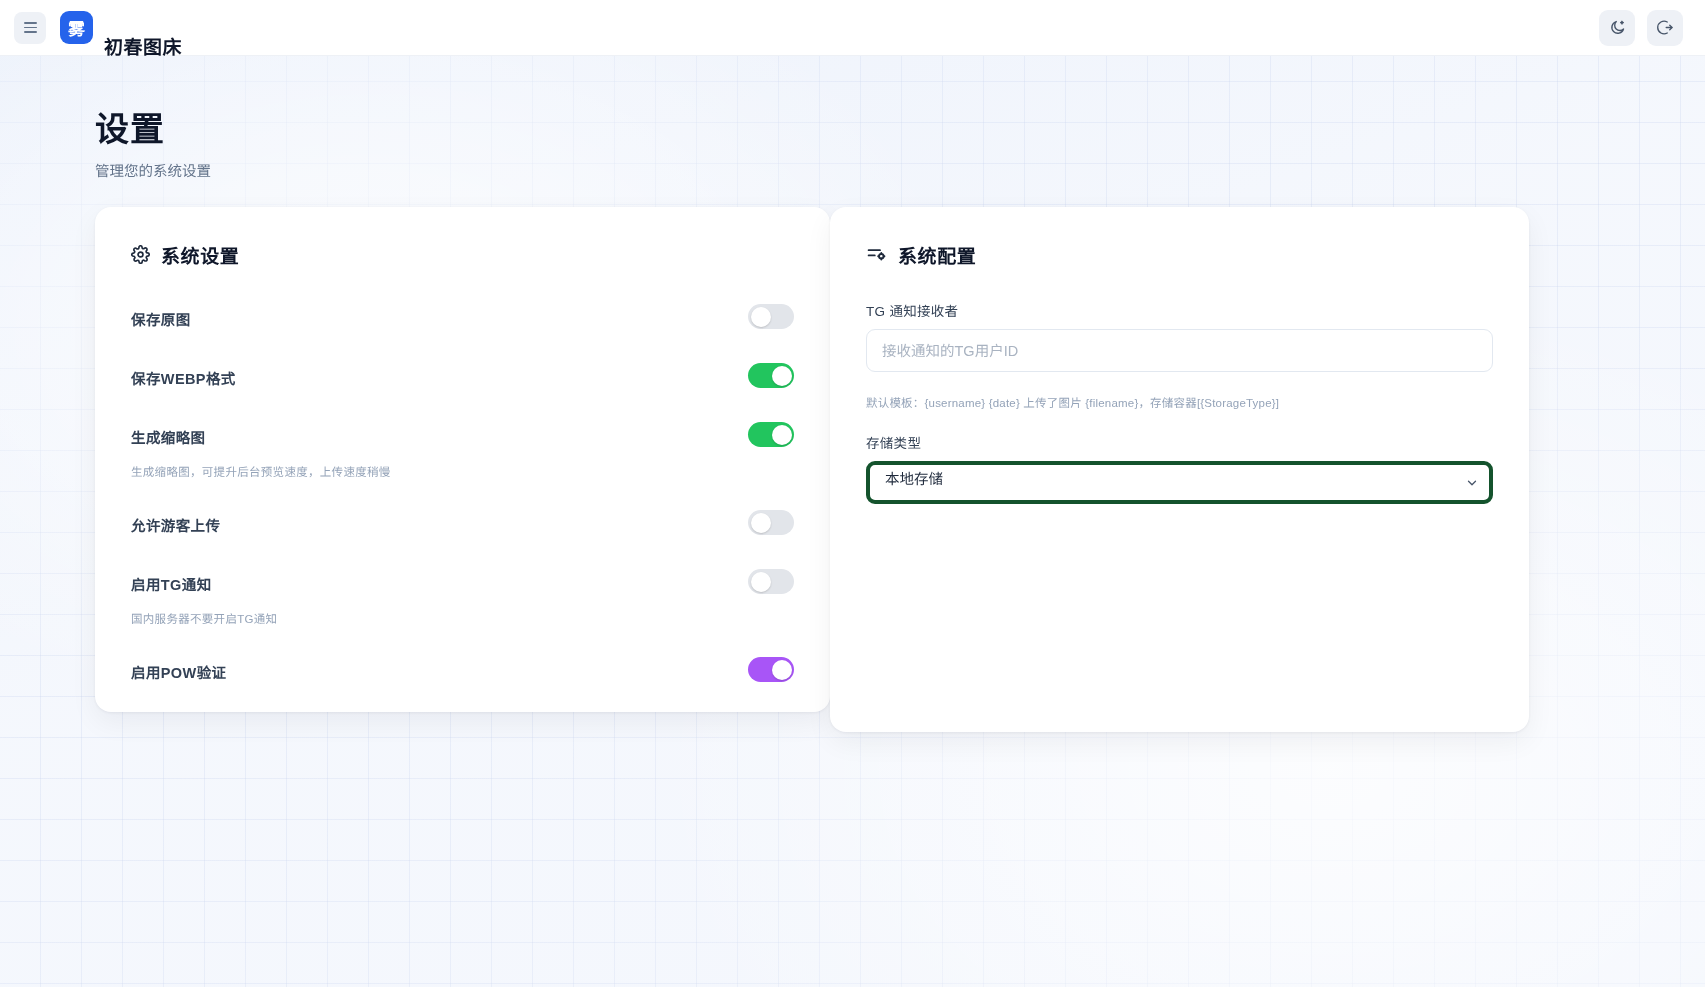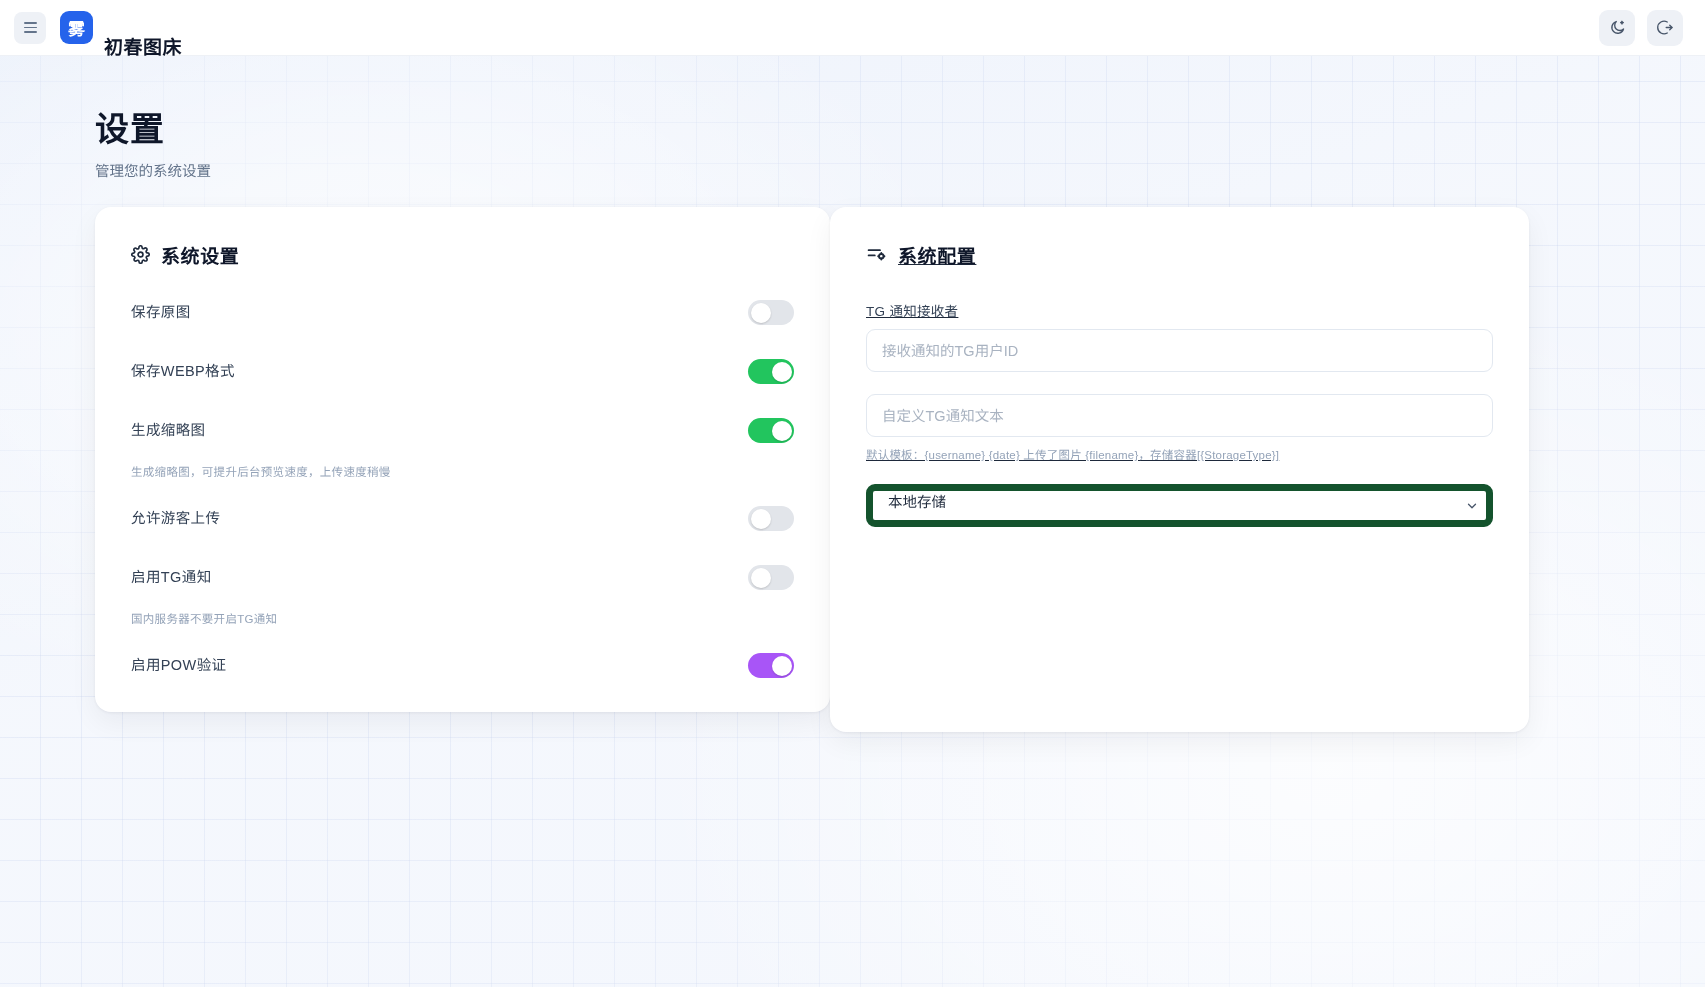--- a/index.html
+++ b/index.html
@@ -131,43 +131,44 @@
     display: flex;
     padding: 27px 95px 0 95px;
     align-items: flex-start;
   }
   .card {
     background: #ffffff;
     border-radius: 16px;
     box-shadow: 0 1px 3px rgba(15,23,42,0.06), 0 10px 28px rgba(15,23,42,0.055);
   }
   .card-left { width: 735px; padding: 34px 36px 30px 36px; }
-  .card-right { width: 699px; padding: 34px 36px 38px 36px; min-height: 525px; text-decoration: underline; }
+  .card-right { width: 699px; padding: 34px 36px 38px 36px; min-height: 525px; }
 
   .card-head {
     display: flex;
     align-items: center;
     gap: 11px;
     margin-bottom: 32px;
   }
   .card-head-icon { color: #1e293b; display: flex; align-items: center; }
   .card-head-title {
     font-size: 19px;
     font-weight: 700;
     color: #0f172a;
     letter-spacing: 0.6px;
   }
 
   
   .toggle-row {
     display: flex;
-    align-items: flex-start;
+    align-items: flex-end;
     justify-content: space-between;
     min-height: 29px;
     margin-bottom: 30px;
+    font-weight: bold;
   }
   .toggle-row.tight { margin-bottom: 11px; }
   .toggle-label {
     font-size: 14.5px;
     color: #334155;
     letter-spacing: 0.4px;
   }
   .row-hint {
     font-size: 11.5px;
     color: #94a3b8;
@@ -227,21 +228,21 @@
     font-size: 11.5px;
     color: #94a3b8;
     margin-top: 9px;
     letter-spacing: 0.2px;
   }
 
   .select-wrap { position: relative; }
   .field-select {
     width: 100%;
     height: 43px;
-    border: 7px solid #14532d;
+    border: 4px solid #14532d;
     border-radius: 9px;
     background: #ffffff;
     padding: 0 38px 8px 15px;
     font-size: 14.5px;
     color: #1e293b;
     font-family: inherit;
     outline: none;
     appearance: none;
     -webkit-appearance: none;
     cursor: pointer;
@@ -374,25 +375,25 @@
         <h2 class="card-head-title">系统配置</h2>
       </div>
 
 
       <div class="field">
         <label class="field-label">TG 通知接收者</label>
         <input class="field-input" type="text" placeholder="接收通知的TG用户ID" style="">
       </div>
 
       <div class="field">
-        <input class="field-input" type="text" placeholder="自定义TG通知文本" style="">
         <div class="field-hint">默认模板：{username} {date} 上传了图片 {filename}，存储容器[{StorageType}]</div>
       </div>
 
       <div class="field">
+        <label class="field-label">存储类型</label>
         <div class="select-wrap">
           <select class="field-select">
             <option>本地存储</option>
           </select>
           <span class="select-chevron">
             <svg width="14" height="14" viewBox="0 0 24 24" fill="none" stroke="currentColor" stroke-width="2.2" stroke-linecap="round" stroke-linejoin="round">
               <path d="M6 9l6 6 6-6"></path>
             </svg>
           </span>
         </div>

